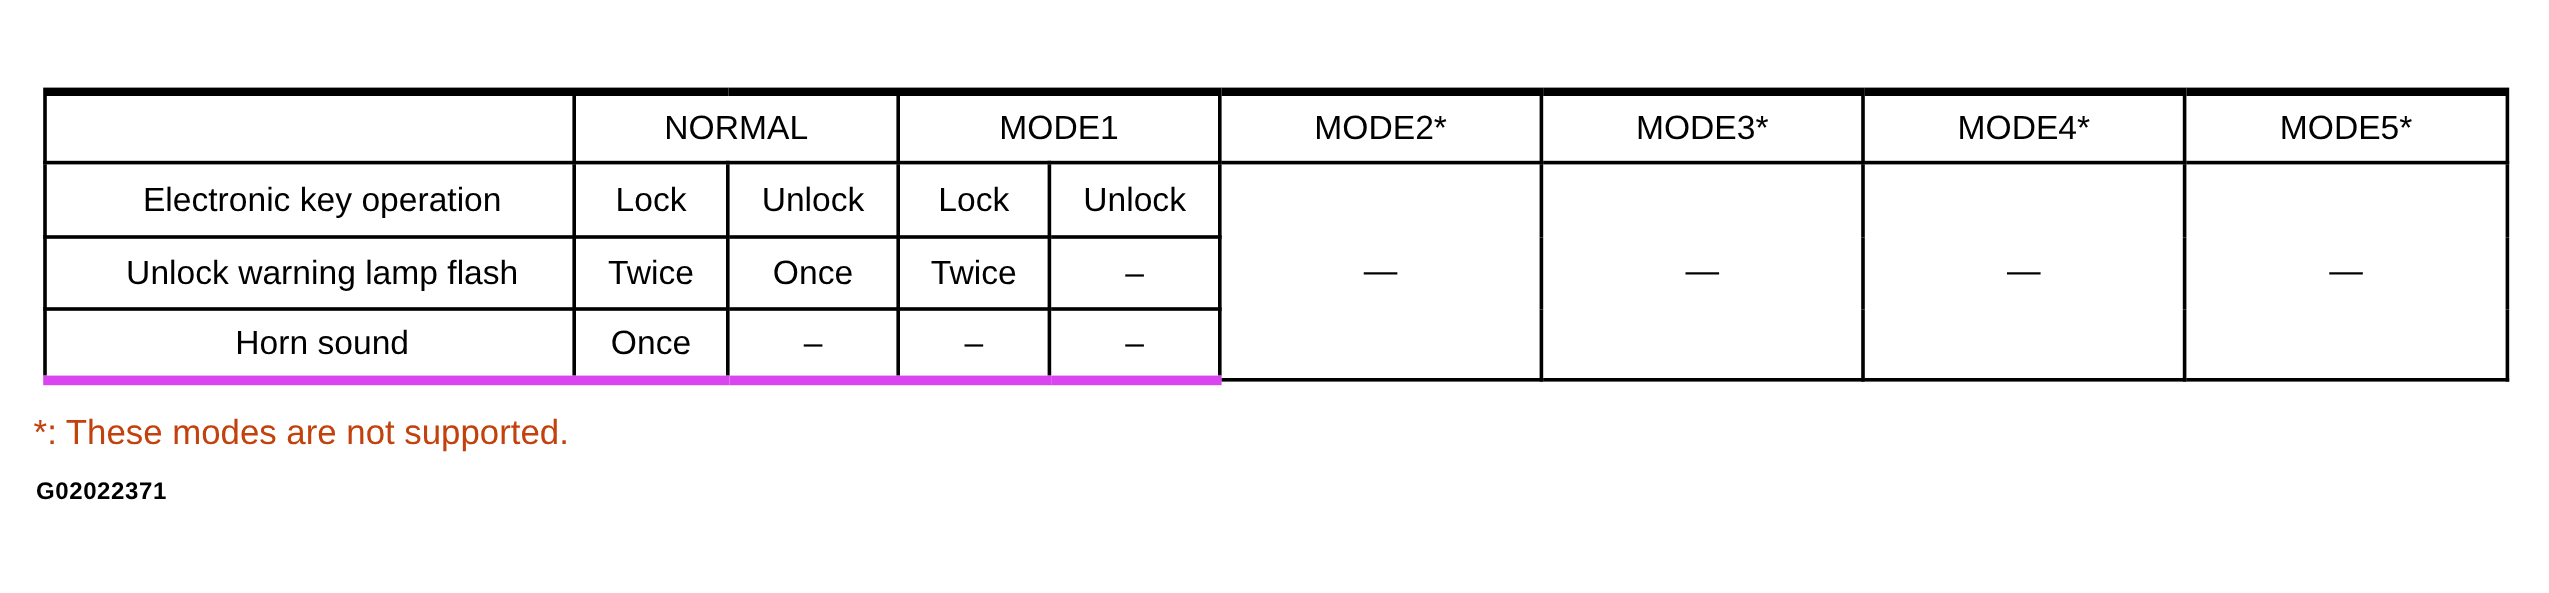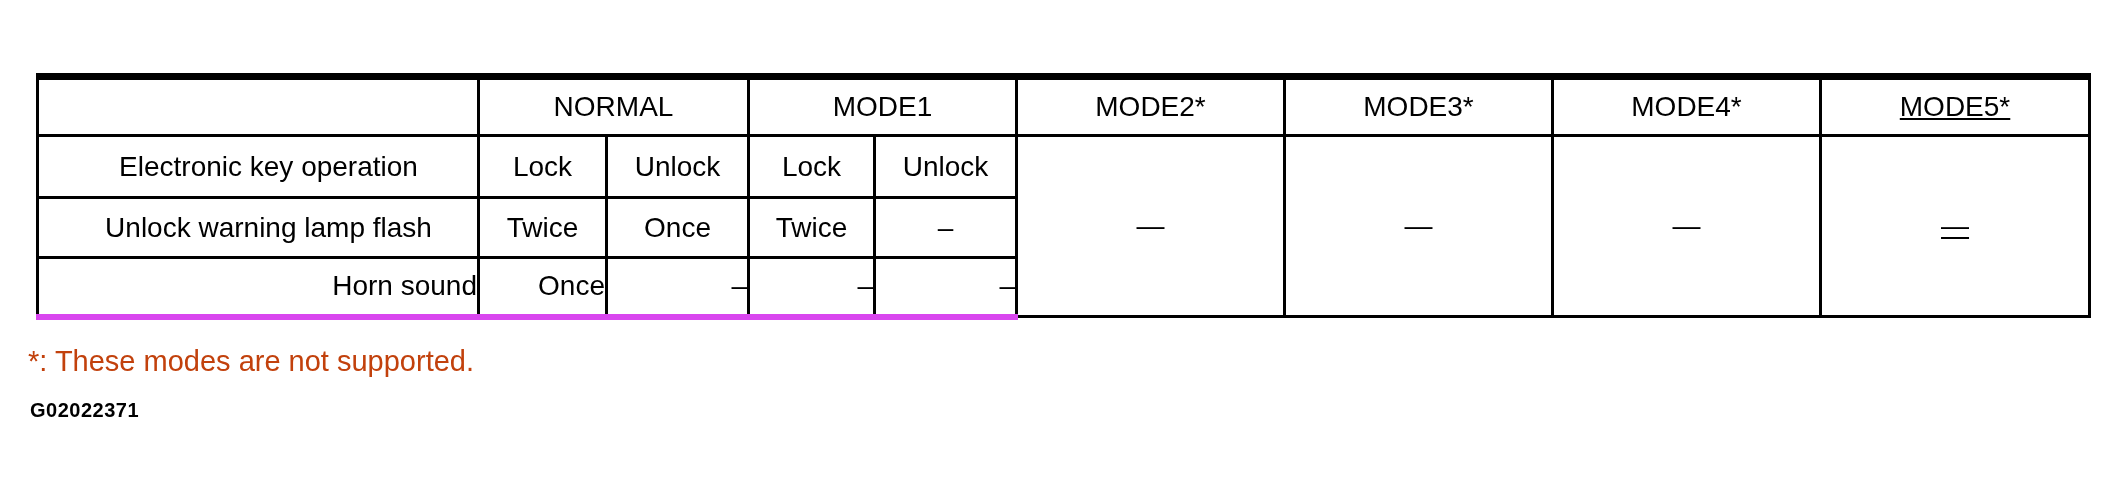--- a/index.html
+++ b/index.html
@@ -30,23 +30,23 @@
     text-align: center;
     vertical-align: middle;
     overflow: hidden;
     white-space: nowrap;
   }
   tr.header-row     { height: 59px; }
   tr.row-key        { height: 62px; }
   tr.row-hazard     { height: 60px; }
   tr.row-horn       { height: 59px; }
   tr.header-row td  { border-top: 7px solid #000; }
-  tr.row-horn td, td.merged { border-bottom: 6px solid #d946ef; text-align: right; }
+  tr.row-horn td, td.merged { border-bottom: 8px solid #d946ef; }
   td.first-col      { border-left: 0; text-align: left; padding-left: 21px; }
-  td.last-col       { border-right: 0; text-decoration: underline; }
+  td.last-col       { border-right: 0; }
   td.merged         { font-size: 28px; }
   .footnote {
     position: absolute;
     left: 28px;
     top: 344px;
     font-size: 29px;
     line-height: 1.2;
     color: #c2410c;
   }
   .figure-id {

